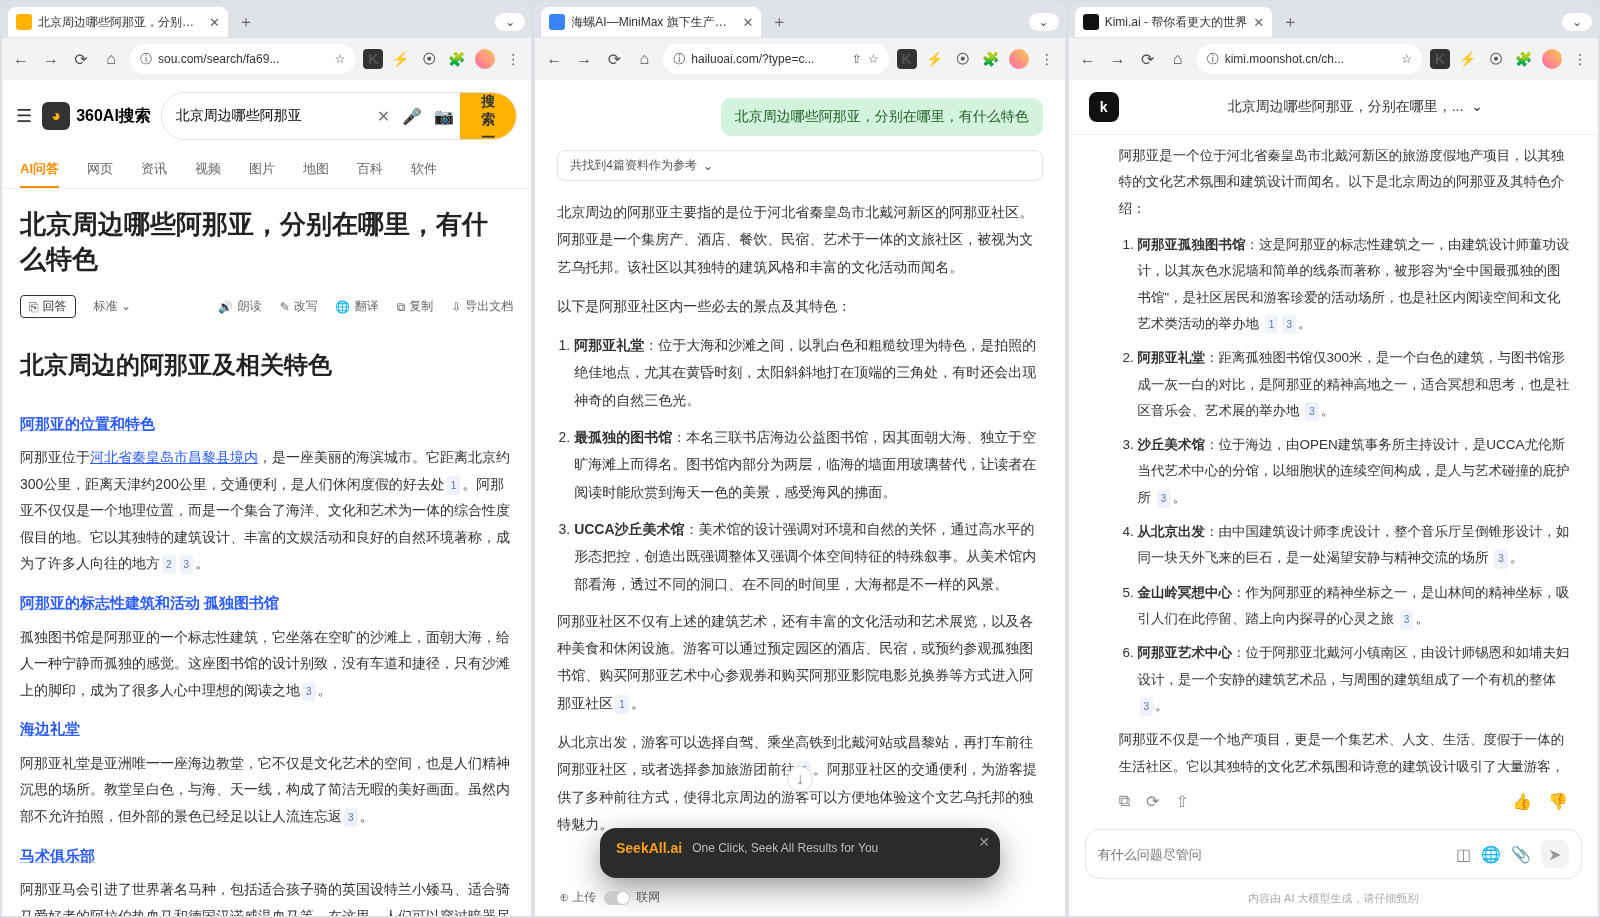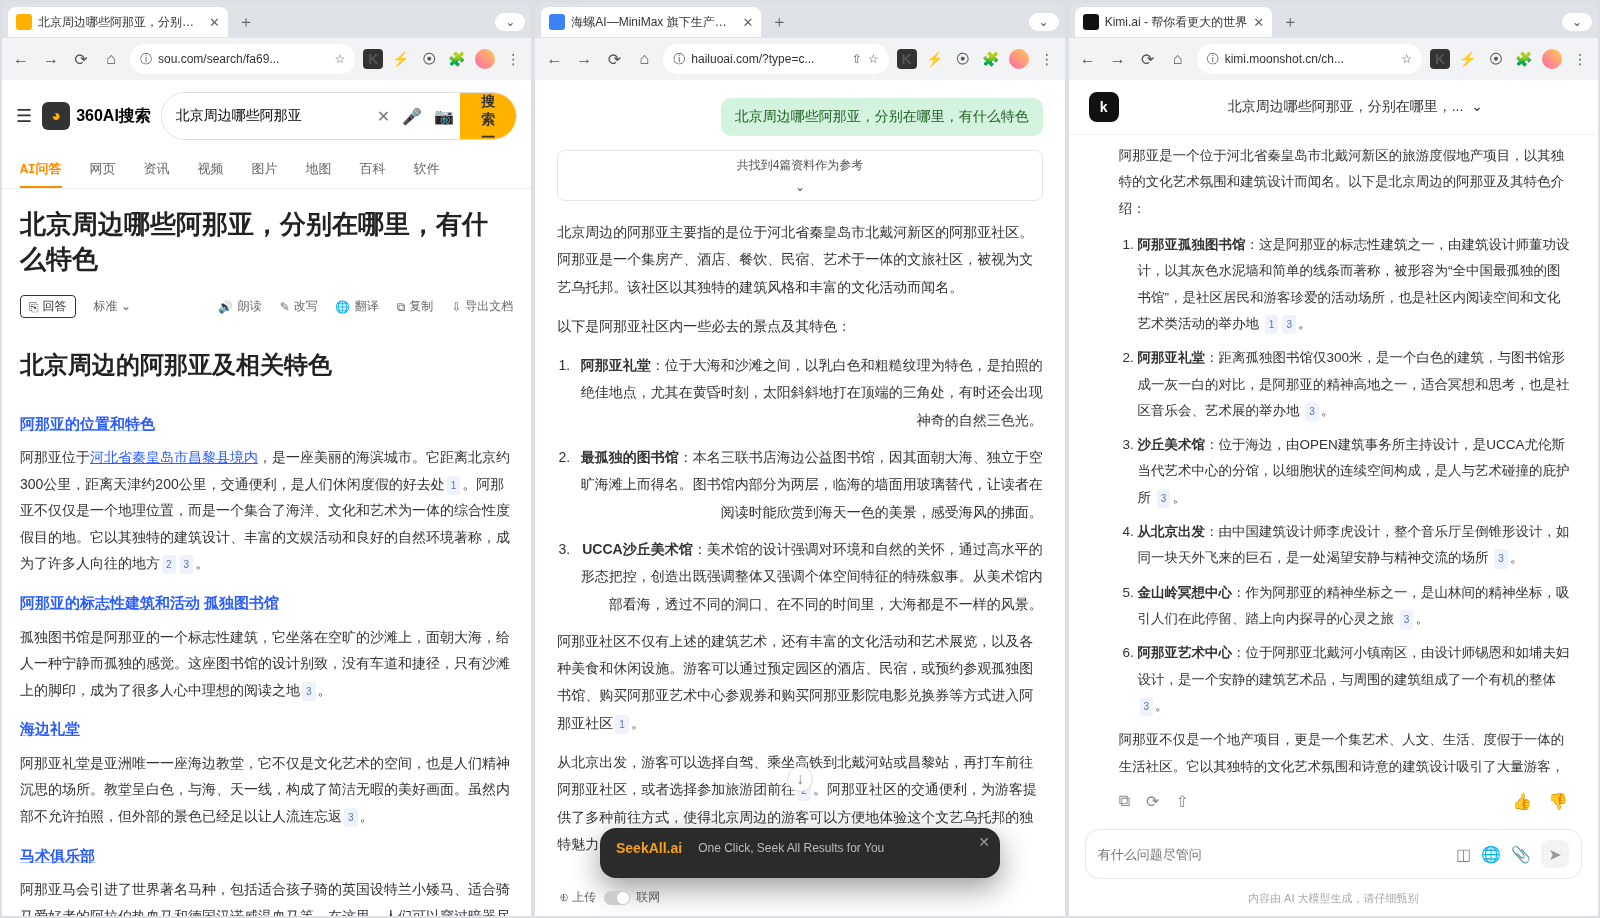--- a/index.html
+++ b/index.html
@@ -116,21 +116,21 @@
 }
 .tabs360 {
   display: flex;
   padding: 0 18px;
   gap: 28px;
   font-size: 13px;
   color: #666;
   border-bottom: 1px solid #eee;
 }
 .tabs360 .t { padding: 8px 0; cursor: pointer; }
-.tabs360 .t.active { color: #ff8c00; border-bottom: 2px solid #ff8c00; font-weight: 600; font-family: Liberation Mono, monospace; }
+.tabs360 .t.active { color: #ff8c00; border-bottom: 2px solid #ff8c00; font-weight: 600; }
 .qtitle {
   font-size: 26px;
   font-weight: 600;
   padding: 18px 18px 12px;
   color: #222;
 }
 .actionrow {
   display: flex;
   align-items: center;
   padding: 6px 18px 14px;
@@ -162,38 +162,37 @@
   display:inline-flex;
   align-items:center;
   border:1px solid #e4e4e4;
   border-radius:8px;
   padding:6px 12px;
   font-size:12px;
   color:#555;
   gap:6px;
   margin-bottom:18px;
   cursor:pointer;
-  flex-direction:column;
 }
 .p2body { font-size: 14px; line-height: 1.95; color:#333; flex:1; overflow:hidden; }
 .p2body p { margin-bottom: 12px; }
 .p2body ol { padding-left: 1.2em; }
-.p2body li { margin-bottom: 10px; text-align: right; }
+.p2body li { margin-bottom: 10px; }
 .p2body b { font-weight:600; }
 .seekall {
   position:absolute;
   left:50%; transform:translateX(-50%);
   bottom: 38px;
   width: 400px;
   background: #2b2b2b;
   border-radius: 16px;
   padding: 12px 16px 14px;
   box-shadow: 0 10px 30px rgba(0,0,0,.4);
 }
-.seekall .brand { display:flex; align-items:center; gap:16px; font-size:12px; color:#bbb; margin-bottom:8px; }
+.seekall .brand { display:flex; align-items:center; gap:10px; font-size:12px; color:#bbb; margin-bottom:8px; }
 .seekall .brand .logo-s { color:#f7a11a; font-weight:600; font-size:14px; }
 .seekall .close { position:absolute; right:10px; top:6px; color:#999; cursor:pointer; font-size:14px;}
 .seekall .inwrap { display:flex; align-items:center; background:#3a3a3a; border-radius:14px; padding:8px 8px 8px 14px; }
 .seekall input { flex:1; background:transparent; border:none; outline:none; color:#ccc; font-size:13px; }
 .seekall .go { width:36px; height:36px; background:#f7a11a; border-radius:10px; display:flex;align-items:center;justify-content:center; color:#fff; font-size:18px;}
 .p2bottom { display:flex; align-items:center; gap:8px; font-size:12px; color:#666; padding:10px 2px; }
 .toggle { width:26px; height:14px; border-radius:8px; background:#ccc; position:relative; }
 .toggle::after { content:""; position:absolute; right:1px; top:1px; width:12px; height:12px; background:#fff; border-radius:50%; }
 .downfab { position:absolute; bottom:124px; left:50%; transform:translateX(-50%); width:26px; height:26px; border:1px solid #ddd; border-radius:50%; display:flex;align-items:center;justify-content:center; color:#888; background:#fff;}
 

